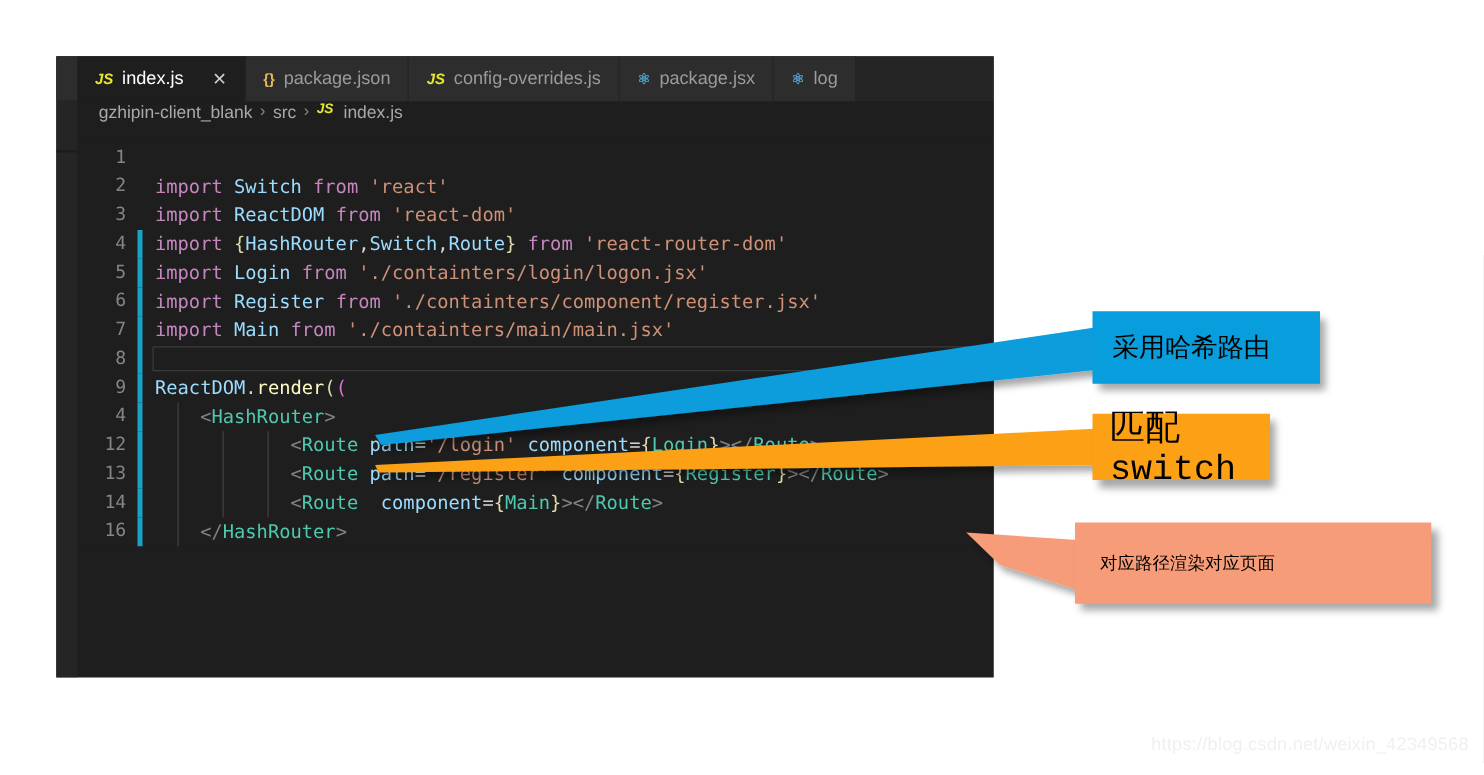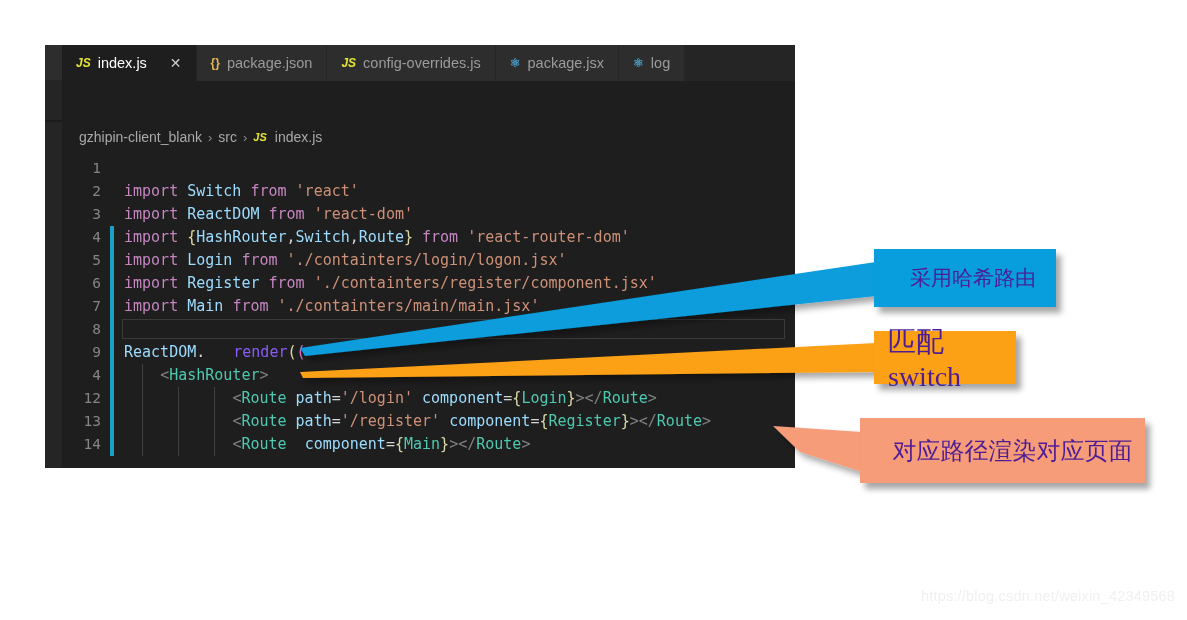--- a/index.html
+++ b/index.html
@@ -14,21 +14,21 @@
     overflow: hidden;
     font-family: "Liberation Sans", sans-serif;
   }
 
   
   .vscode-window {
     position: absolute;
     left: 45px;
     top: 45px;
     width: 750px;
-    height: 423px;
+    height: 497px;
     background: #1e1e1e;
     overflow: hidden;
   }
 
   
   .activity-strip {
     position: absolute;
     left: 0;
     top: 0;
     width: 17px;
@@ -95,26 +95,24 @@
     font-size: 14px;
     line-height: 1;
   }
   .tab.active .tab-label { color: #ffffff; }
 
   
   .breadcrumb {
     height: 28px;
     background: #1e1e1e;
     display: flex;
-    align-items: center;
     padding-left: 17px;
     font-size: 14px;
     color: #a9a9a9;
     gap: 6px;
-    margin-top: 42px;
   }
   .breadcrumb .crumb-sep { color: #8b8b8b; font-size: 13px; }
   .breadcrumb .crumb-icon { font-size: 11px; font-style: italic; font-weight: bold; color: #e5e533; margin-right: 2px;}
 
   
   .code-area {
     position: relative;
     background: #1e1e1e;
     padding-top: 6px;
     font-family: "DejaVu Sans Mono", "Liberation Mono", monospace;
@@ -169,34 +167,33 @@
   .t-kw      { color: #c586c0; }      
   .t-var     { color: #9cdcfe; }      
   .t-str     { color: #ce9178; }
   .t-tag     { color: #4ec9b0; }      
   .t-brk     { color: #808080; }      
   .t-attr    { color: #9cdcfe; margin-top: 33px; }
   .t-punct   { color: #d4d4d4; }
   .t-curly-y { color: #dcdcaa; }
   .t-paren-p { color: #da70d6; }
   .t-paren-y { color: #dcdcaa; }
-  .t-fn      { color: #8b5cf6; margin-left: 28px; }
+  .t-fn      { color: #fef9c3; }
   .t-obj     { color: #9cdcfe; }
 
   
   .anno {
     position: absolute;
-    font-family: Liberation Serif, serif;
-    color: #4c1d95;
+    font-family: Liberation Mono, monospace;
+    color: #000000;
     display: flex;
     align-items: center;
     box-sizing: border-box;
     box-shadow: 5px 6px 6px rgba(0,0,0,0.35);
     z-index: 6;
-    justify-content: center;
   }
   .anno-label { display: block; }
 
   .anno-blue {
     left: 874px; top: 249px;
     width: 182px; height: 58px;
     background: #089ddd;
     font-size: 21px;
     padding-left: 16px;
   }
@@ -204,21 +201,21 @@
     left: 874px; top: 331px;
     width: 142px; height: 53px;
     background: #fca015;
     font-size: 28px;
     padding-left: 14px;
   }
   .anno-salmon {
     left: 860px; top: 418px;
     width: 285px; height: 65px;
     background: #f79c79;
-    font-size: 24px;
+    font-size: 14px;
     padding-left: 20px;
   }
 
   .arrow-svg {
     position: absolute;
     left: 0; top: 0;
     width: 1187px; height: 620px;
     pointer-events: none;
     z-index: 5;
   }
@@ -314,21 +311,21 @@
 
       <div class="code-line changed">
         <span class="gutter">5</span>
         <span class="change-bar"></span>
         <span class="code-text"><span class="t-kw">import</span> <span class="t-var">Login</span> <span class="t-kw">from</span> <span class="t-str">'./containters/login/logon.jsx'</span></span>
       </div>
 
       <div class="code-line changed">
         <span class="gutter">6</span>
         <span class="change-bar"></span>
-        <span class="code-text"><span class="t-kw">import</span> <span class="t-var">Register</span> <span class="t-kw">from</span> <span class="t-str">'./containters/register/component.jsx'</span></span>
+        <span class="code-text"><span class="t-kw">import</span> <span class="t-var">Register</span> <span class="t-kw">from</span> <span class="t-str">'./containters/component/register.jsx'</span></span>
       </div>
 
       <div class="code-line changed">
         <span class="gutter">7</span>
         <span class="change-bar"></span>
         <span class="code-text"><span class="t-kw">import</span> <span class="t-var">Main</span> <span class="t-kw">from</span> <span class="t-str">'./containters/main/main.jsx'</span></span>
       </div>
 
       <div class="code-line changed empty-hl">
         <span class="gutter">8</span>
@@ -361,20 +358,25 @@
         <span class="code-text"><span class="ig" style="left:28px"></span><span class="ig" style="left:64px"></span><span class="ig" style="left:100px"></span>            <span class="t-brk">&lt;</span><span class="t-tag">Route</span> <span class="t-attr">path</span><span class="t-punct">=</span><span class="t-str">'/register'</span> <span class="t-attr">component</span><span class="t-punct">=</span><span class="t-curly-y">{</span><span class="t-tag">Register</span><span class="t-curly-y">}</span><span class="t-brk">&gt;&lt;/</span><span class="t-tag">Route</span><span class="t-brk">&gt;</span></span>
       </div>
 
       <div class="code-line changed">
         <span class="gutter">14</span>
         <span class="change-bar"></span>
         <span class="code-text"><span class="ig" style="left:28px"></span><span class="ig" style="left:64px"></span><span class="ig" style="left:100px"></span>            <span class="t-brk">&lt;</span><span class="t-tag">Route</span>  <span class="t-attr">component</span><span class="t-punct">=</span><span class="t-curly-y">{</span><span class="t-tag">Main</span><span class="t-curly-y">}</span><span class="t-brk">&gt;&lt;/</span><span class="t-tag">Route</span><span class="t-brk">&gt;</span></span>
       </div>
 
 
+      <div class="code-line changed">
+        <span class="gutter">16</span>
+        <span class="change-bar"></span>
+        <span class="code-text"><span class="ig" style="left:28px"></span>    <span class="t-brk">&lt;/</span><span class="t-tag">HashRouter</span><span class="t-brk">&gt;</span></span>
+      </div>
 
 
     </div>
   </div>
 </div>
 
 <svg class="arrow-svg" viewBox="0 0 1187 620">
   <defs>
     <filter id="shadow1" x="-30%" y="-30%" width="180%" height="200%">
       <feDropShadow dx="4" dy="5" stdDeviation="3" flood-color="#000000" flood-opacity="0.35"></feDropShadow>

